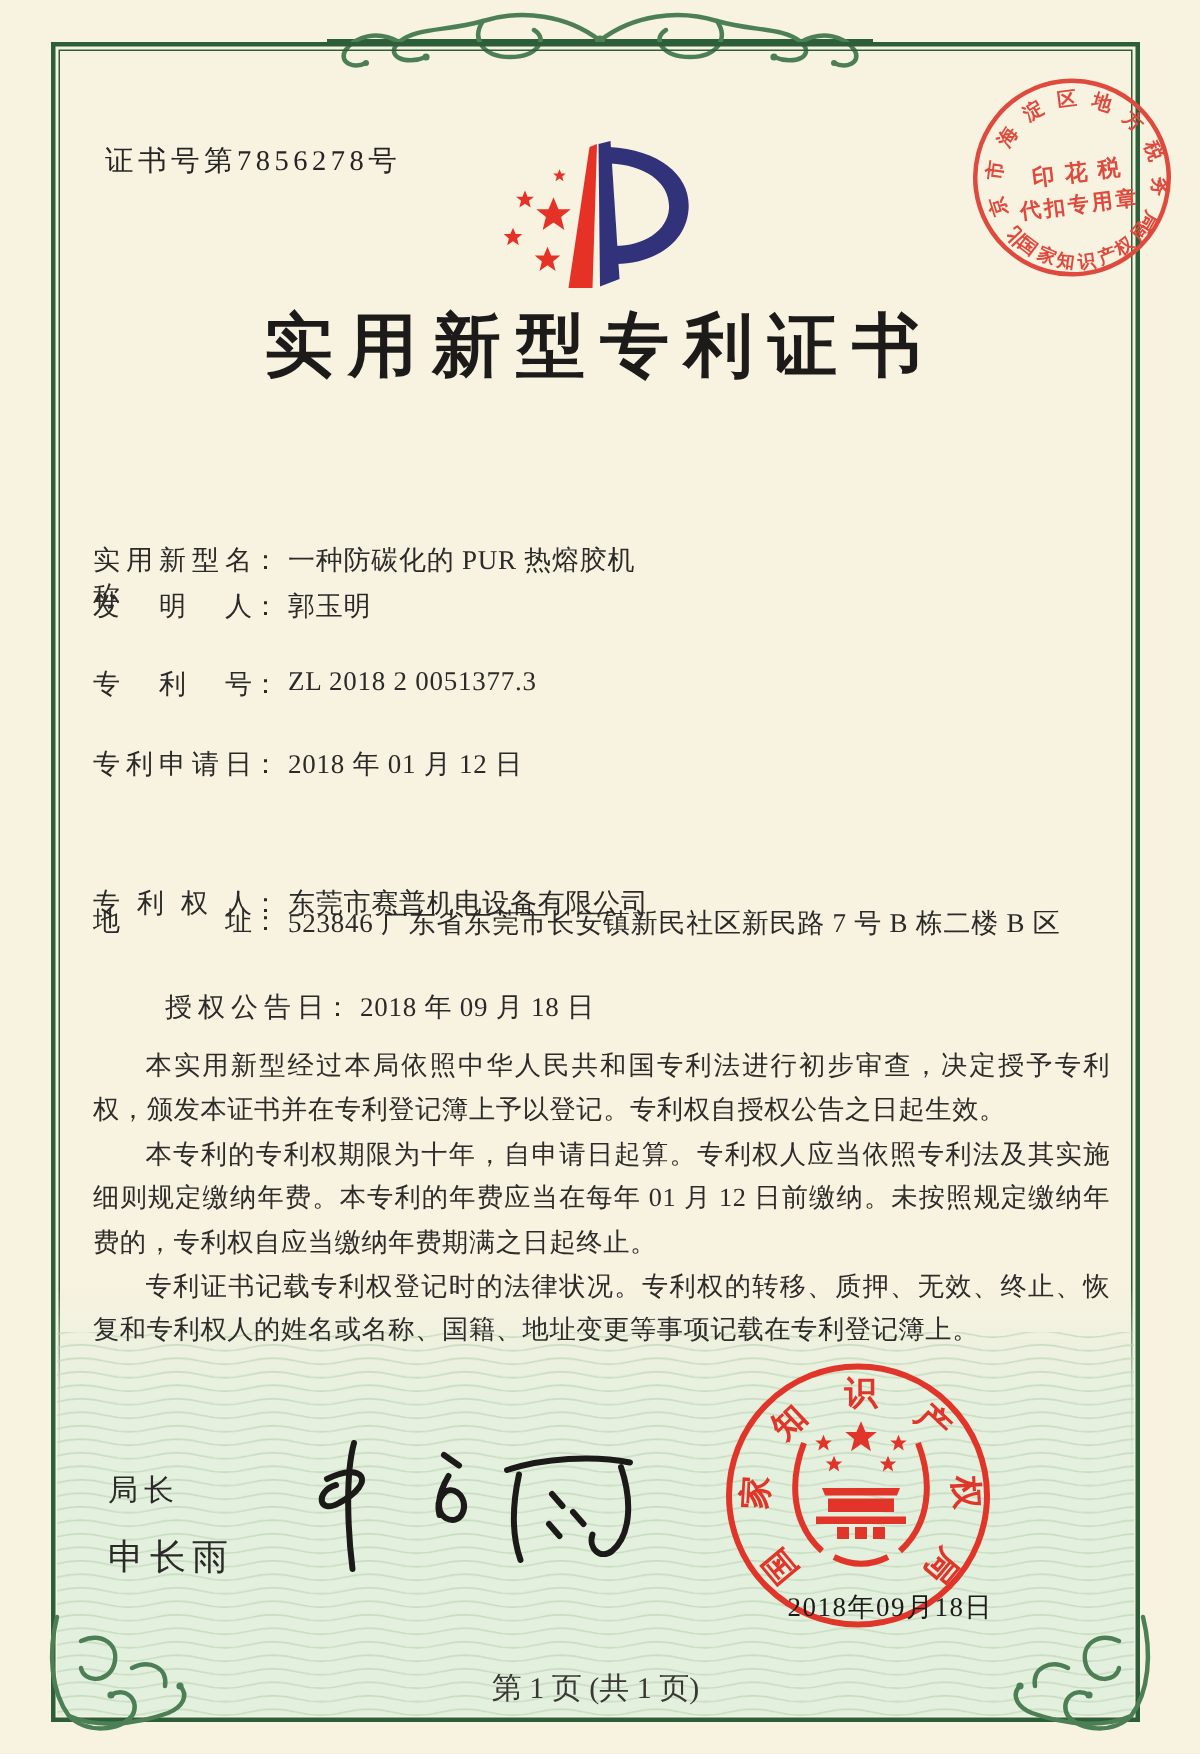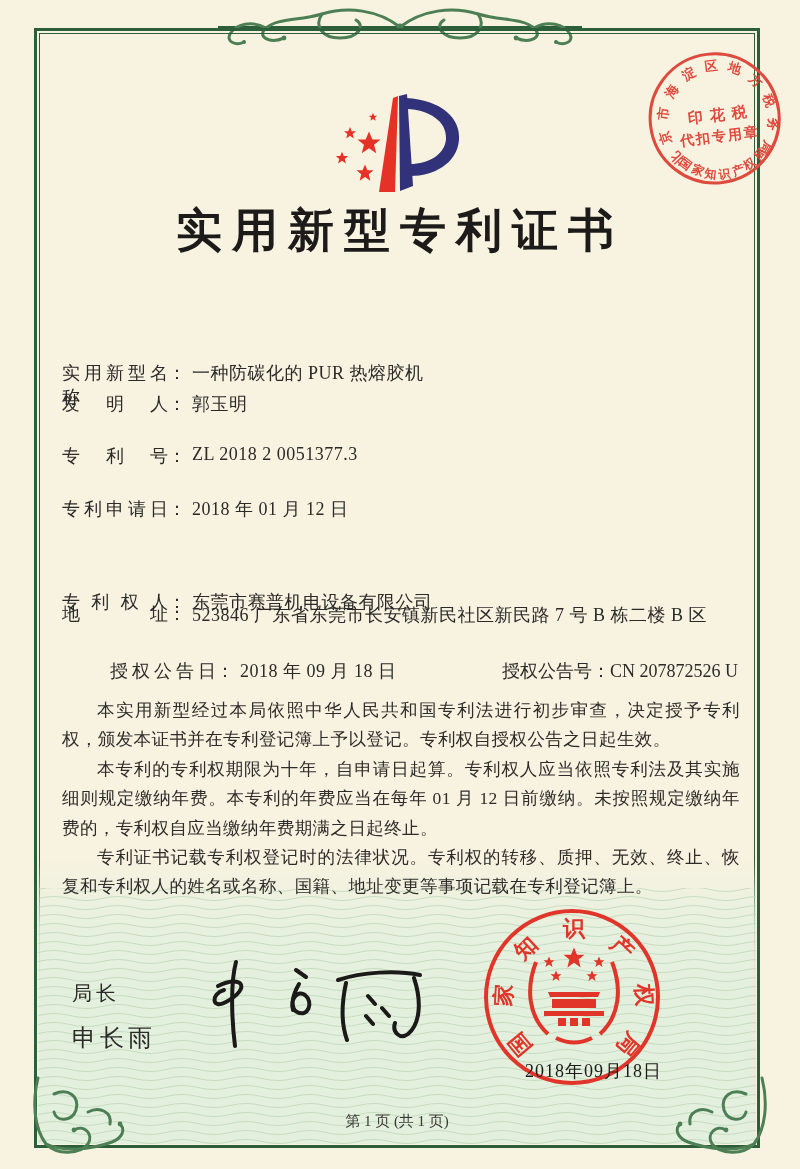--- a/index.html
+++ b/index.html
@@ -35,21 +35,21 @@
   .fval{display:inline-block;vertical-align:top;margin-left:6px;letter-spacing:.5px;}
   .fval.addr{width:552px;line-height:1.5;}
   .row-right{position:absolute;left:392px;top:0;white-space:nowrap;}
   
   .paras{position:absolute;left:62px;top:696px;width:678px;font-size:17.5px;line-height:1.68;color:#2e2c2a;}
   .paras p{margin:0;text-indent:2em;text-align:justify;letter-spacing:.4px;}
   
   .officer-title{position:absolute;left:72px;top:980px;font-size:20px;letter-spacing:4px;}
   .officer-name{position:absolute;left:72px;top:1022px;font-size:24px;letter-spacing:4px;}
   .signature{position:absolute;left:196px;top:950px;}
-  .footer{position:absolute;left:34px;top:1112px;width:726px;text-align:center;font-size:15px;color:#3a3835;}
+  .footer{position:absolute;left:34px;top:1112px;width:726px;text-align:center;font-size:20px;color:#3a3835;}
   .orn{position:absolute;}
 </style>
 </head>
 <body>
 
 <div class="page">
 
   <svg class="orn" style="left:218px;top:0;" width="364" height="52" viewBox="0 0 364 52">
     <line x1="0" y1="27" x2="364" y2="27" stroke="#2c5e3a" stroke-width="2"></line>
     <g fill="none" stroke="#4d7f55" stroke-width="3" stroke-linecap="round">
@@ -98,20 +98,21 @@
         <path d="M10,6 C4,30 6,56 18,72 C30,84 52,82 60,72 C66,62 56,52 46,58"></path>
         <path d="M18,72 C36,80 62,78 84,70 C94,66 98,58 92,52"></path>
         <path d="M26,22 C40,16 52,24 48,38 C44,50 28,50 26,40"></path>
         <path d="M60,40 C72,34 84,40 82,52"></path>
       </g>
       <circle cx="46" cy="58" r="2.4" fill="#4d7f55"></circle>
         <circle cx="92" cy="52" r="2.4" fill="#4d7f55"></circle>
     </g>
   </svg>
 
+  <div class="cert-no">证书号第7856278号</div>
 
   <svg class="logo" width="200" height="126" viewBox="0 0 200 126">
     <defs>
       <polygon id="st" points="0,-10 2.9,-3.1 10,-3.1 4.4,1.5 6.3,9 0,4.6 -6.3,9 -4.4,1.5 -10,-3.1 -2.9,-3.1"></polygon>
     </defs>
 
     <path d="M96,6 L104,4 L110,96 L97,101 Z" fill="#32327a"></path>
     <path d="M103,8 C138,10 158,28 156,50 C154,74 130,86 108,86 L107,74 C126,74 142,64 143,49 C144,31 126,20 104,19 Z" fill="#32327a"></path>
 
     <path d="M90,8 L95,6 L92,102 L76,102 Z" fill="#e63226"></path>
@@ -168,23 +169,20 @@
     <span class="flabel">专利申请日</span><span class="colon">：</span><span class="fval">2018 年 01 月 12 日</span>
   </div>
   <div class="row" style="top:549px;margin-top:41px;">
     <span class="flabel">专利权人</span><span class="colon">：</span><span class="fval">东莞市赛普机电设备有限公司</span>
   </div>
   <div class="row" style="top:602px;">
     <span class="flabel">地址</span><span class="colon">：</span><span class="fval addr">523846 广东省东莞市长安镇新民社区新民路 7 号 B 栋二楼 B 区</span>
   </div>
   <div class="row" style="top:659px;width:678px;margin-left:48px;">
     <span class="flabel">授权公告日</span><span class="colon">：</span><span class="fval">2018 年 09 月 18 日</span>
-    <span class="row-right">
-      <span>授权公告号</span><span>：</span><span>CN 207872526 U</span>
-    </span>
   </div>
 
   <div class="paras">
     <p>本实用新型经过本局依照中华人民共和国专利法进行初步审查，决定授予专利权，颁发本证书并在专利登记簿上予以登记。专利权自授权公告之日起生效。</p>
     <p>本专利的专利权期限为十年，自申请日起算。专利权人应当依照专利法及其实施细则规定缴纳年费。本专利的年费应当在每年 01 月 12 日前缴纳。未按照规定缴纳年费的，专利权自应当缴纳年费期满之日起终止。</p>
     <p>专利证书记载专利权登记时的法律状况。专利权的转移、质押、无效、终止、恢复和专利权人的姓名或名称、国籍、地址变更等事项记载在专利登记簿上。</p>
   </div>
 
   <div class="officer-title">局长</div>
   <div class="officer-name">申长雨</div>

